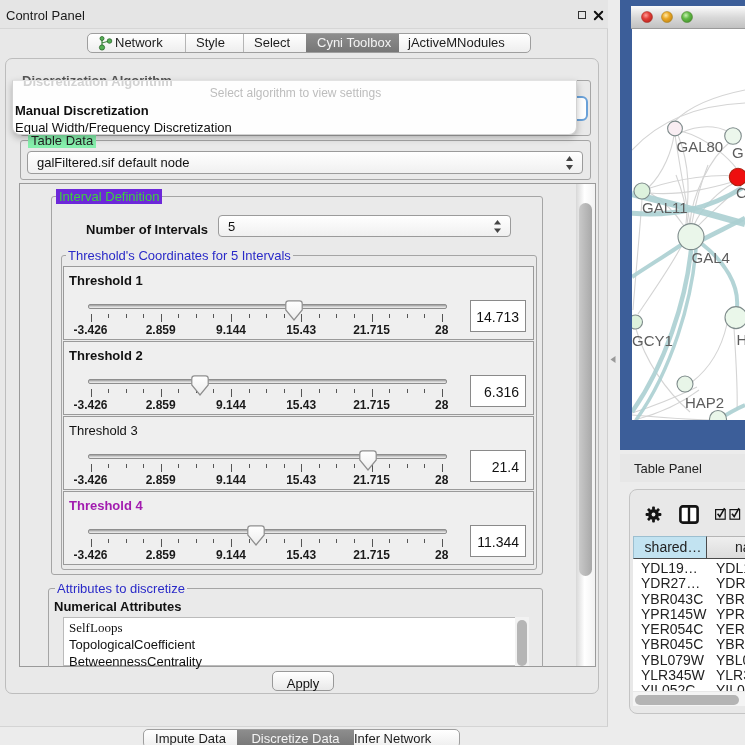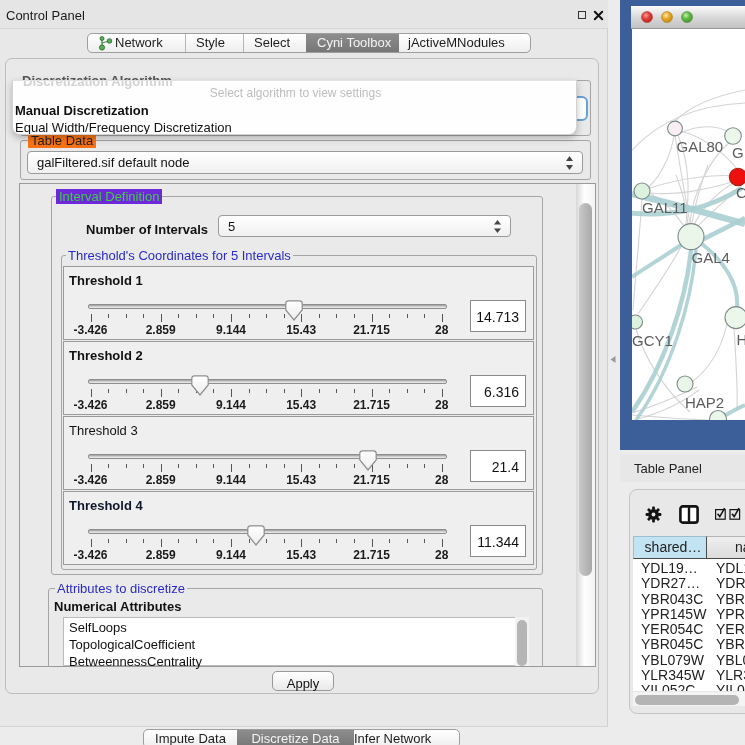--- a/index.html
+++ b/index.html
@@ -41,21 +41,21 @@
     </div>
 
     <div class="abs" style="left:5px;top:58px;width:594px;height:636px;background:#e9e9e9;border:1px solid #bdbdbd;border-radius:7px;"></div>
 
     <div class="abs" style="left:20px;top:80px;width:571px;height:56px;border:1px solid #a5a5a5;border-radius:3px;"></div>
     <div class="abs" style="left:22px;top:73px;font-size:13px;font-weight:bold;color:#555;background:transparent;clip-path:inset(0 0 7px 0);">Discretization Algorithm</div>
 
     <div class="abs" style="left:540px;top:96px;width:48px;height:25px;border:2.5px solid #6aa1d8;border-radius:6px;background:#fff;clip-path:inset(0 0 0 37px);"></div>
 
     <div class="abs" style="left:20px;top:140px;width:571px;height:40px;border:1px solid #a5a5a5;border-radius:3px;"></div>
-    <div class="abs" style="left:28px;top:133px;font-size:13px;color:#222;background:#f97316;padding:0 3px;">Table Data</div>
+    <div class="abs" style="left:28px;top:133px;font-size:13px;color:#222;background:#86efac;padding:0 3px;">Table Data</div>
 
     <div class="abs" style="left:27px;top:151px;width:556px;height:23px;border:1px solid #9b9b9b;border-radius:4px;background:linear-gradient(#ffffff,#f0f0f0);">
       <div class="abs" style="left:9px;top:3px;font-size:13px;color:#111;">galFiltered.sif default node</div>
       <svg class="abs" style="right:8px;top:3px;" width="9" height="16" viewBox="0 0 9 16">
           <path d="M4.5 1 L8 6 L1 6 Z" fill="#444"></path>
           <path d="M4.5 15 L8 10 L1 10 Z" fill="#444"></path>
         </svg>
     </div>
 
     <div class="abs" style="left:19px;top:183px;width:577px;height:484px;background:#eaeaea;border:1px solid #9a9a9a;"></div>
@@ -199,21 +199,21 @@
             <linearGradient id="thg3" x1="0" y1="0" x2="0" y2="1">
               <stop offset="0" stop-color="#ffffff"></stop>
               <stop offset="1" stop-color="#ededed"></stop>
             </linearGradient>
           </defs>
         </svg>
         <div class="abs" style="left:470px;top:450px;width:56px;height:32px;background:#fff;border:1.5px solid #8a8a8a;">
           <div class="abs" style="right:6px;top:8px;font-size:14px;color:#111;">21.4</div>
         </div>
         <div class="abs" style="left:63px;top:491px;width:471px;height:74px;background:#efefef;border:1px solid #9a9a9a;"></div>
-        <div class="abs" style="left:69px;top:498px;font-size:13px;font-weight:bold;color:#0f172a;">Threshold 4</div>
+        <div class="abs" style="left:69px;top:498px;font-size:13px;font-weight:bold;color:#a21caf;">Threshold 4</div>
         <div class="abs" style="left:88px;top:529px;width:359px;height:5px;border:1px solid #8e8e8e;border-radius:2px;background:linear-gradient(#9a9a9a,#d8d8d8 60%,#eee);"></div>
         <div class="abs" style="left:90.5px;top:539px;width:1px;height:8px;background:#555;"></div>
         <div class="abs" style="left:108.1px;top:539px;width:1px;height:4px;background:#555;"></div>
         <div class="abs" style="left:125.6px;top:539px;width:1px;height:4px;background:#555;"></div>
         <div class="abs" style="left:143.2px;top:539px;width:1px;height:4px;background:#555;"></div>
         <div class="abs" style="left:160.7px;top:539px;width:1px;height:8px;background:#555;"></div>
         <div class="abs" style="left:178.3px;top:539px;width:1px;height:4px;background:#555;"></div>
         <div class="abs" style="left:195.9px;top:539px;width:1px;height:4px;background:#555;"></div>
         <div class="abs" style="left:213.4px;top:539px;width:1px;height:4px;background:#555;"></div>
         <div class="abs" style="left:231.0px;top:539px;width:1px;height:8px;background:#555;"></div>
@@ -246,21 +246,21 @@
         </svg>
         <div class="abs" style="left:470px;top:525px;width:56px;height:32px;background:#fff;border:1.5px solid #8a8a8a;">
           <div class="abs" style="right:6px;top:8px;font-size:14px;color:#111;">11.344</div>
         </div>
       </div>
 
     <div class="abs" style="left:48px;top:588px;width:495px;height:90px;border:1px solid #a5a5a5;border-radius:3px;clip-path:inset(0 0 11px 0);"></div>
     <div class="abs" style="left:55px;top:581px;font-size:13px;color:#2a2ac8;background:#eaeaea;padding:0 2px;">Attributes to discretize</div>
     <div class="abs" style="left:54px;top:599px;font-size:13px;font-weight:bold;color:#111;">Numerical Attributes</div>
     <div class="abs" style="left:63px;top:617px;width:452px;height:49px;background:#ffffff;border:1px solid #bbb;border-right:none;">
-      <div class="abs" style="left:5px;top:2px;font-size:13px;color:#111;">SelfLoops</div>
+      <div class="abs" style="left:5px;top:2px;font-size:13px;color:#111;font-family:Liberation Serif, serif;">SelfLoops</div>
       <div class="abs" style="left:5px;top:19px;font-size:13px;color:#111;">TopologicalCoefficient</div>
       <div class="abs" style="left:5px;top:36px;font-size:13px;color:#111;">BetweennessCentrality</div>
     </div>
     <div class="abs" style="left:515px;top:617px;width:14px;height:49px;background:#f2f2f2;"></div>
     <div class="abs" style="left:517px;top:620px;width:10px;height:46px;background:#b5b5b5;border-radius:5px;clip-path:inset(0 0 0 0);"></div>
 
     <div class="abs" style="left:272px;top:671px;width:62px;height:20px;border:1px solid #999;border-radius:5px;background:linear-gradient(#ffffff,#e9e9e9);text-align:center;">
       <span style="font-size:13px;color:#111;position:relative;top:2px;">Apply</span>
     </div>
 

